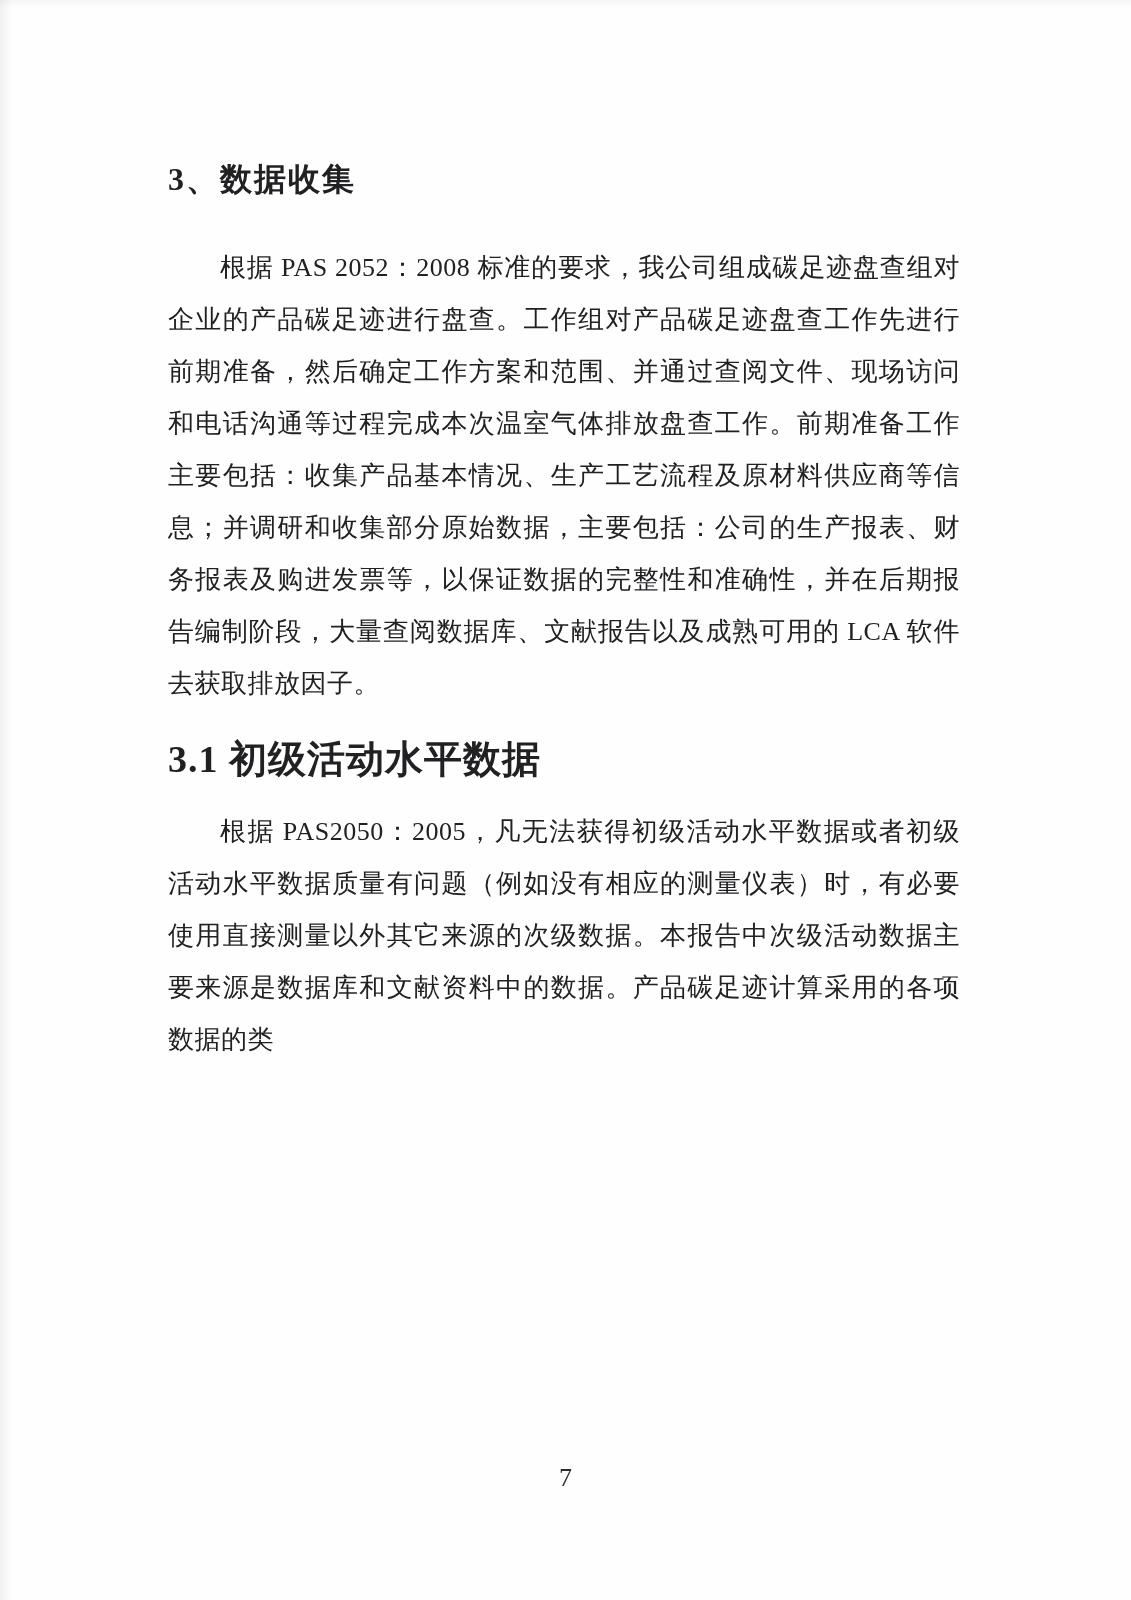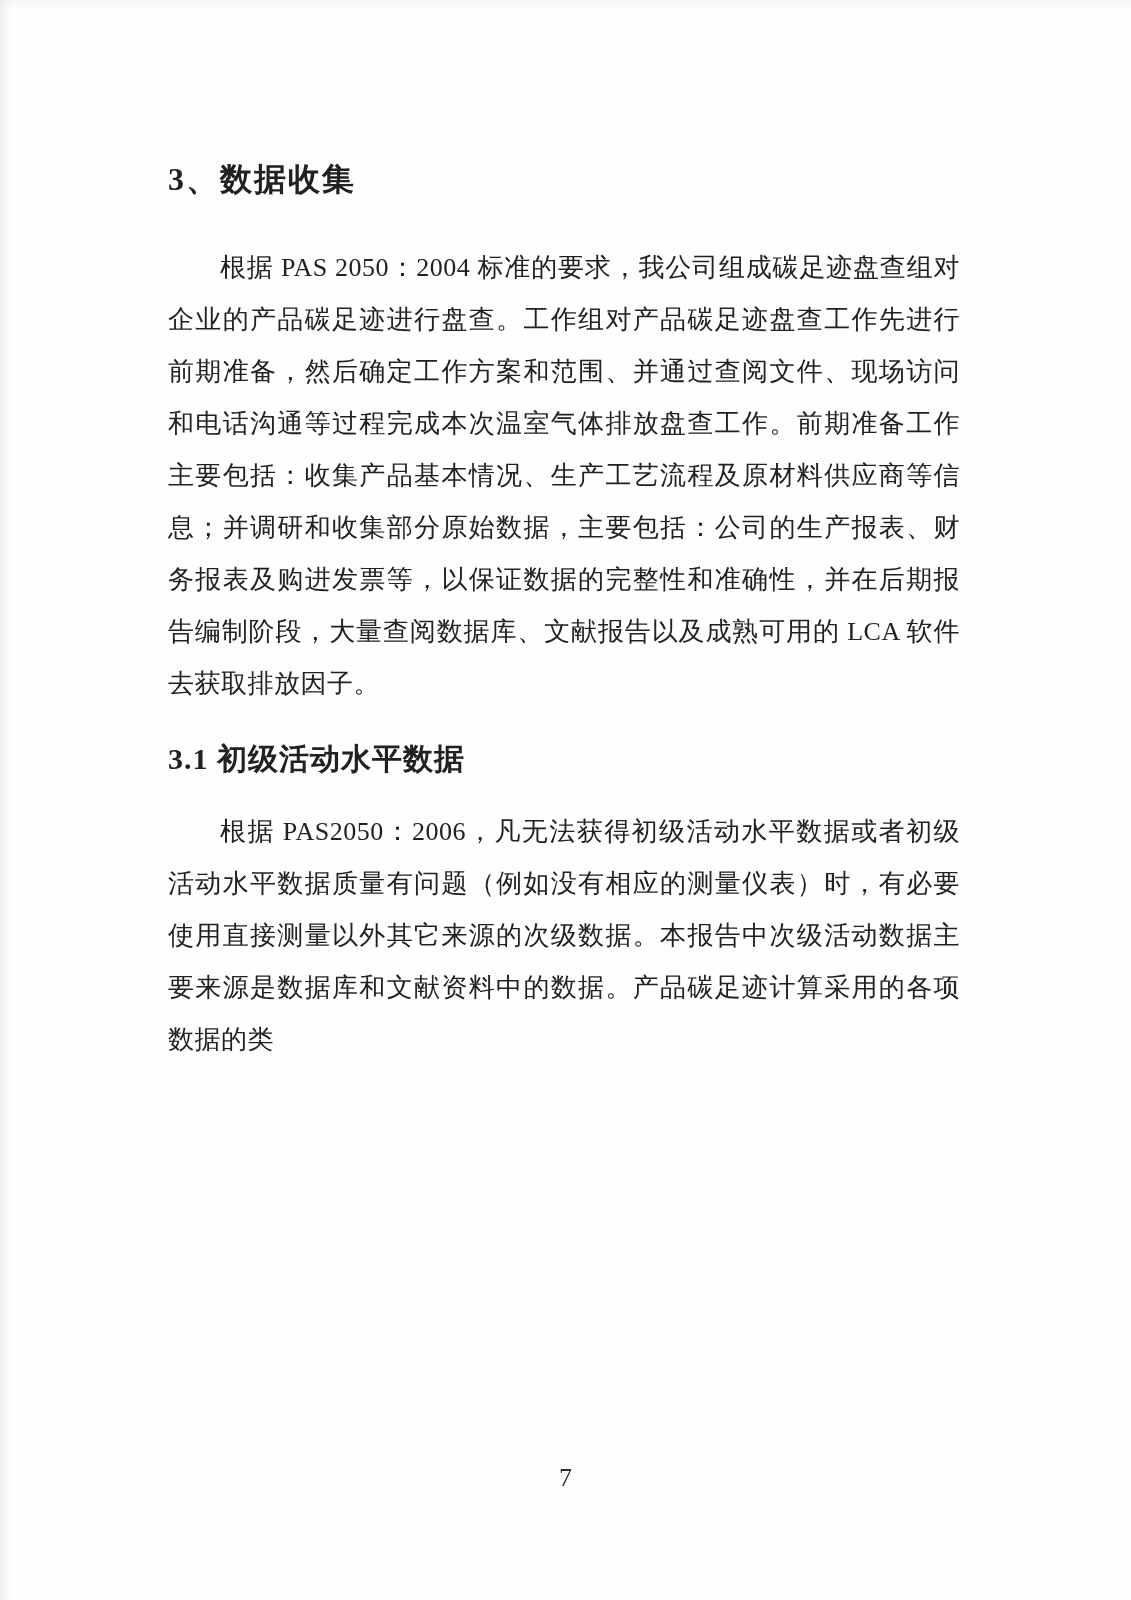--- a/index.html
+++ b/index.html
@@ -47,21 +47,21 @@
   .body-para {
     font-size: 26px;
     line-height: 52px;
     text-align: justify;
     text-justify: inter-ideograph;
     text-indent: 2em;
     margin: 0;
     letter-spacing: 0.5px;
   }
   .sub-heading {
-    font-size: 30px;
+    font-size: 38px;
     line-height: 42px;
     font-weight: bold;
     letter-spacing: 1px;
     margin: 28px 0 26px 0;
   }
   .page-number {
     position: absolute;
     left: 0;
     top: 1460px;
     width: 100%;
@@ -74,23 +74,23 @@
 </head>
 <body>
 
 <div class="page">
   <div class="scan-edge-left"></div>
   <div class="scan-edge-top"></div>
 
   <div class="content">
     <h1 class="doc-title">3、数据收集</h1>
 
-    <p class="body-para">根据 PAS 2050：2004 标准的要求，我公司组成碳足迹盘查组对企业的产品碳足迹进行盘查。工作组对产品碳足迹盘查工作先进行前期准备，然后确定工作方案和范围、并通过查阅文件、现场访问和电话沟通等过程完成本次温室气体排放盘查工作。前期准备工作主要包括：收集产品基本情况、生产工艺流程及原材料供应商等信息；并调研和收集部分原始数据，主要包括：公司的生产报表、财务报表及购进发票等，以保证数据的完整性和准确性，并在后期报告编制阶段，大量查阅数据库、文献报告以及成熟可用的 LCA 软件去获取排放因子。</p>
+    <p class="body-para">根据 PAS 2052：2008 标准的要求，我公司组成碳足迹盘查组对企业的产品碳足迹进行盘查。工作组对产品碳足迹盘查工作先进行前期准备，然后确定工作方案和范围、并通过查阅文件、现场访问和电话沟通等过程完成本次温室气体排放盘查工作。前期准备工作主要包括：收集产品基本情况、生产工艺流程及原材料供应商等信息；并调研和收集部分原始数据，主要包括：公司的生产报表、财务报表及购进发票等，以保证数据的完整性和准确性，并在后期报告编制阶段，大量查阅数据库、文献报告以及成熟可用的 LCA 软件去获取排放因子。</p>
 
     <h2 class="sub-heading">3.1 初级活动水平数据</h2>
 
 
 
-    <p class="body-para">根据 PAS2050：2006，凡无法获得初级活动水平数据或者初级活动水平数据质量有问题（例如没有相应的测量仪表）时，有必要使用直接测量以外其它来源的次级数据。本报告中次级活动数据主要来源是数据库和文献资料中的数据。产品碳足迹计算采用的各项数据的类</p>
+    <p class="body-para">根据 PAS2050：2005，凡无法获得初级活动水平数据或者初级活动水平数据质量有问题（例如没有相应的测量仪表）时，有必要使用直接测量以外其它来源的次级数据。本报告中次级活动数据主要来源是数据库和文献资料中的数据。产品碳足迹计算采用的各项数据的类</p>
   </div>
 
   <div class="page-number">7</div>
 </div>
 
 </body></html>

